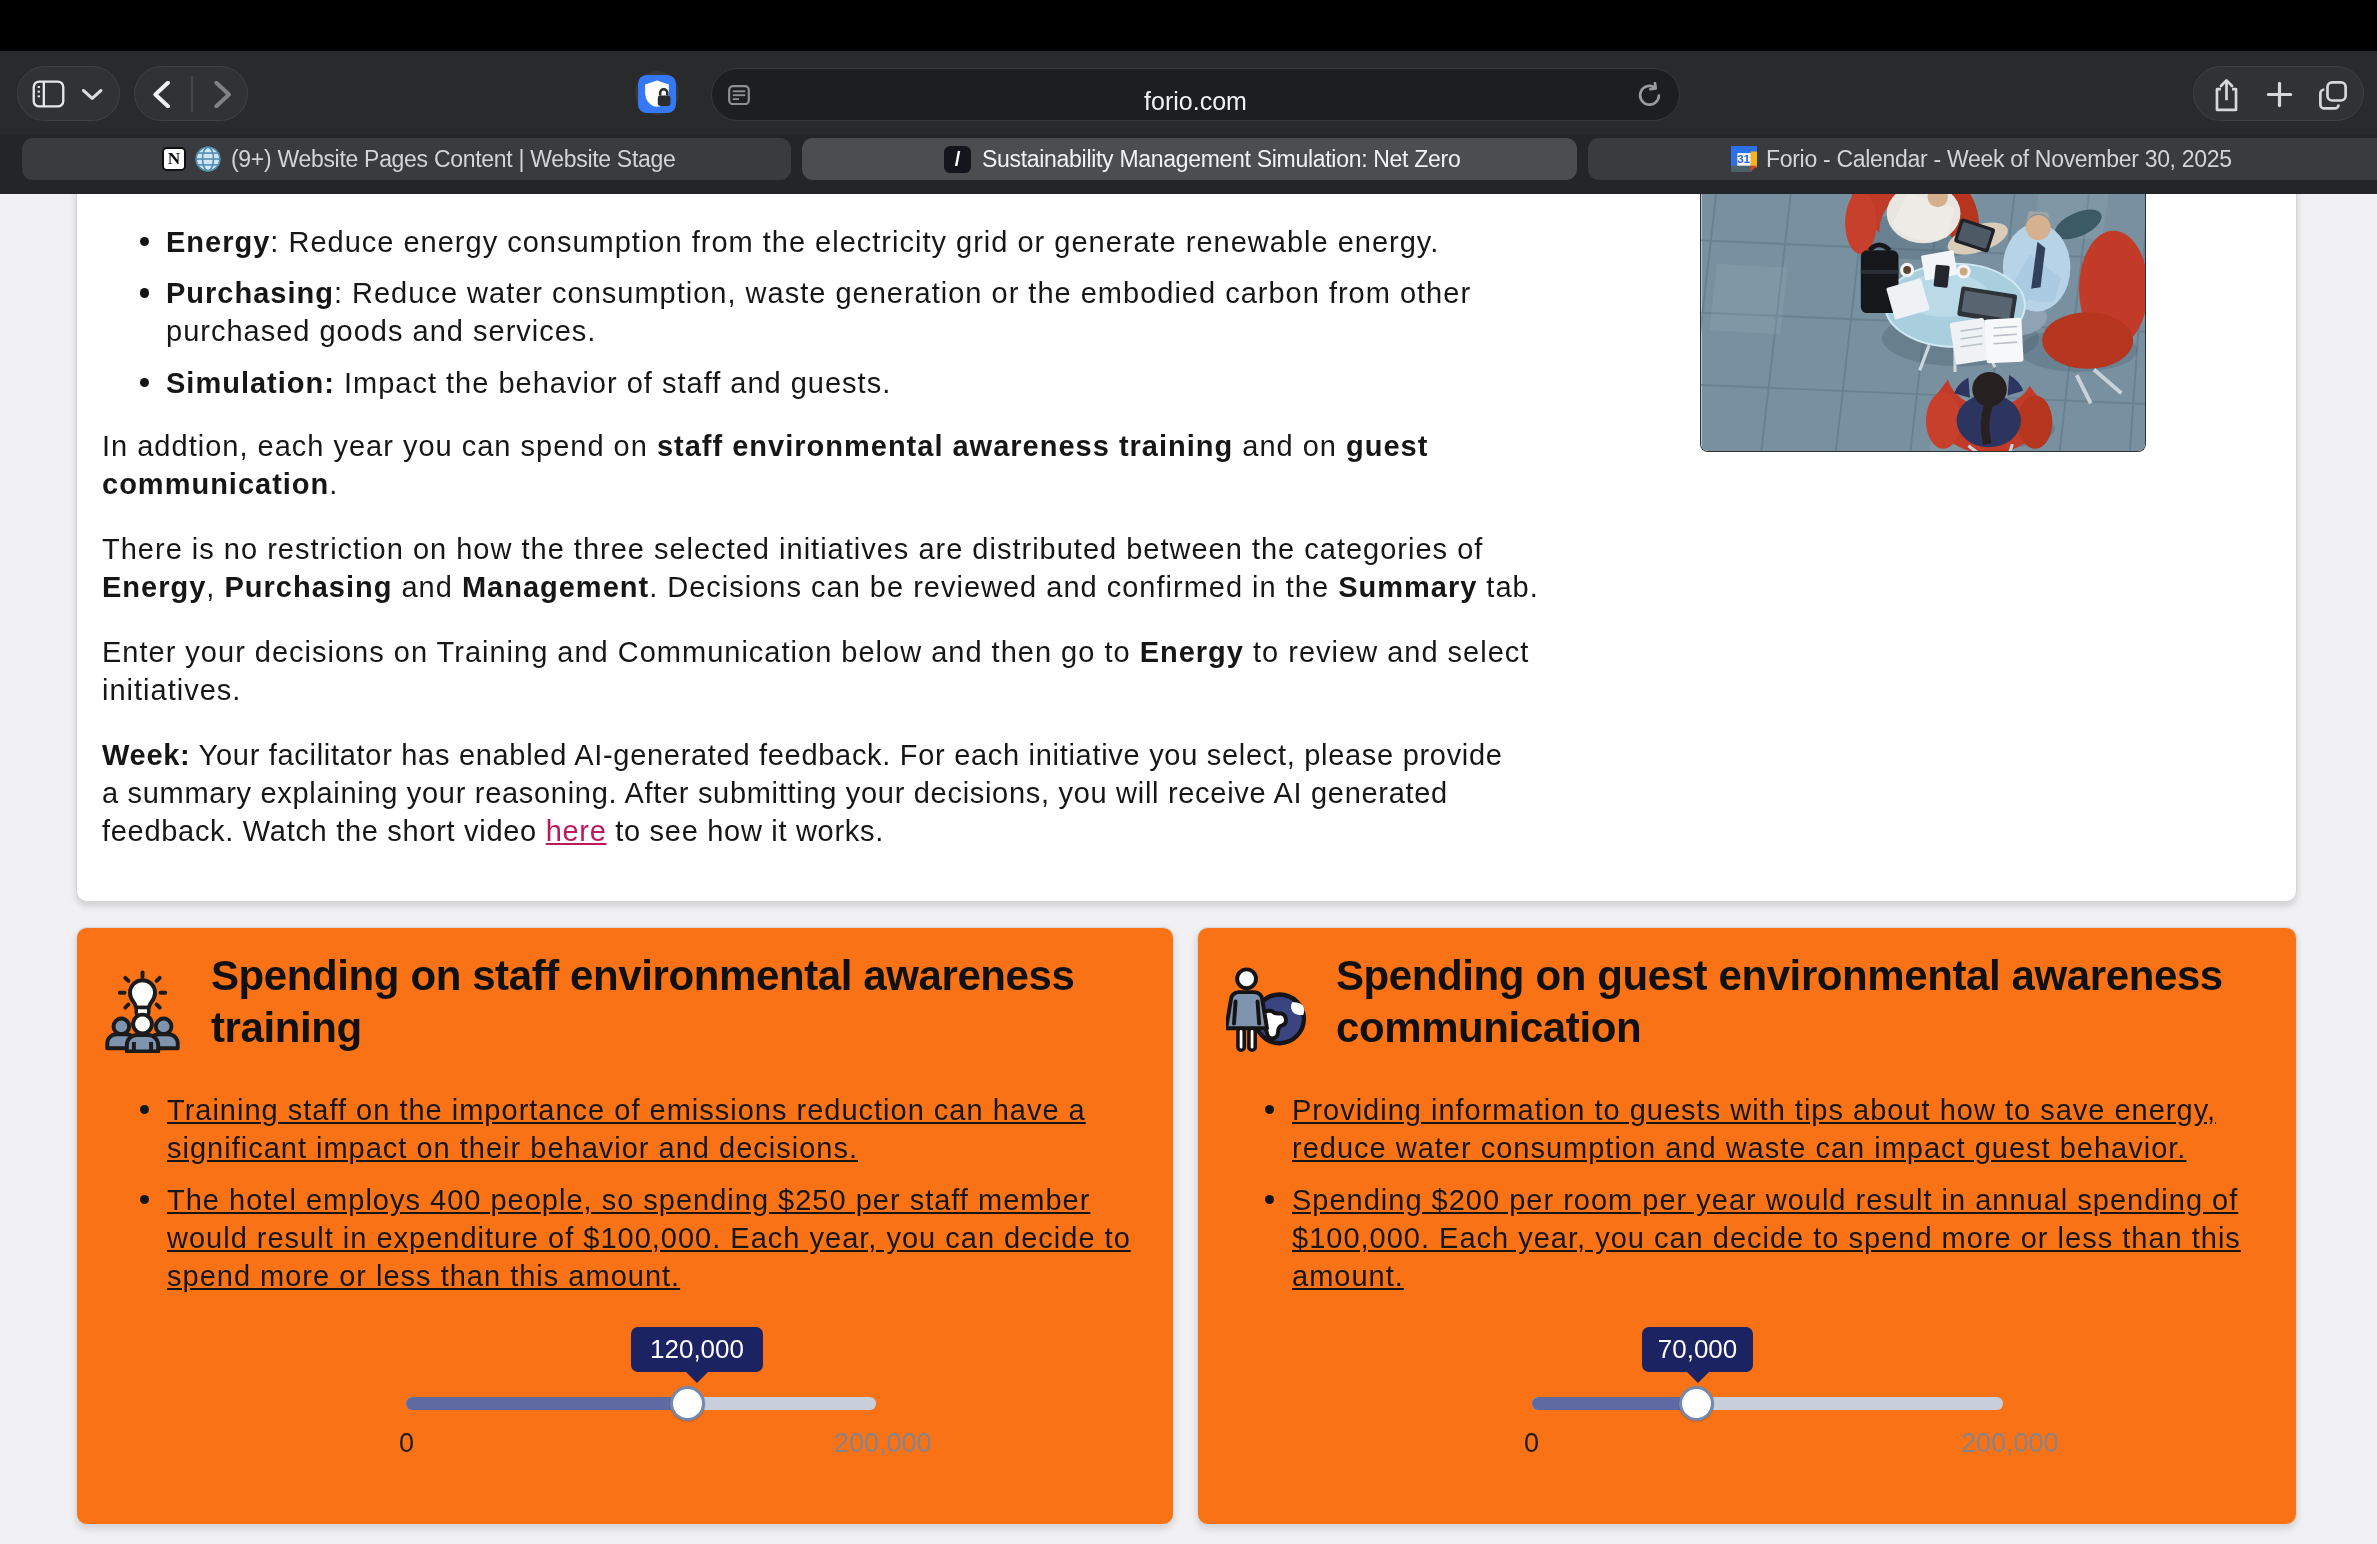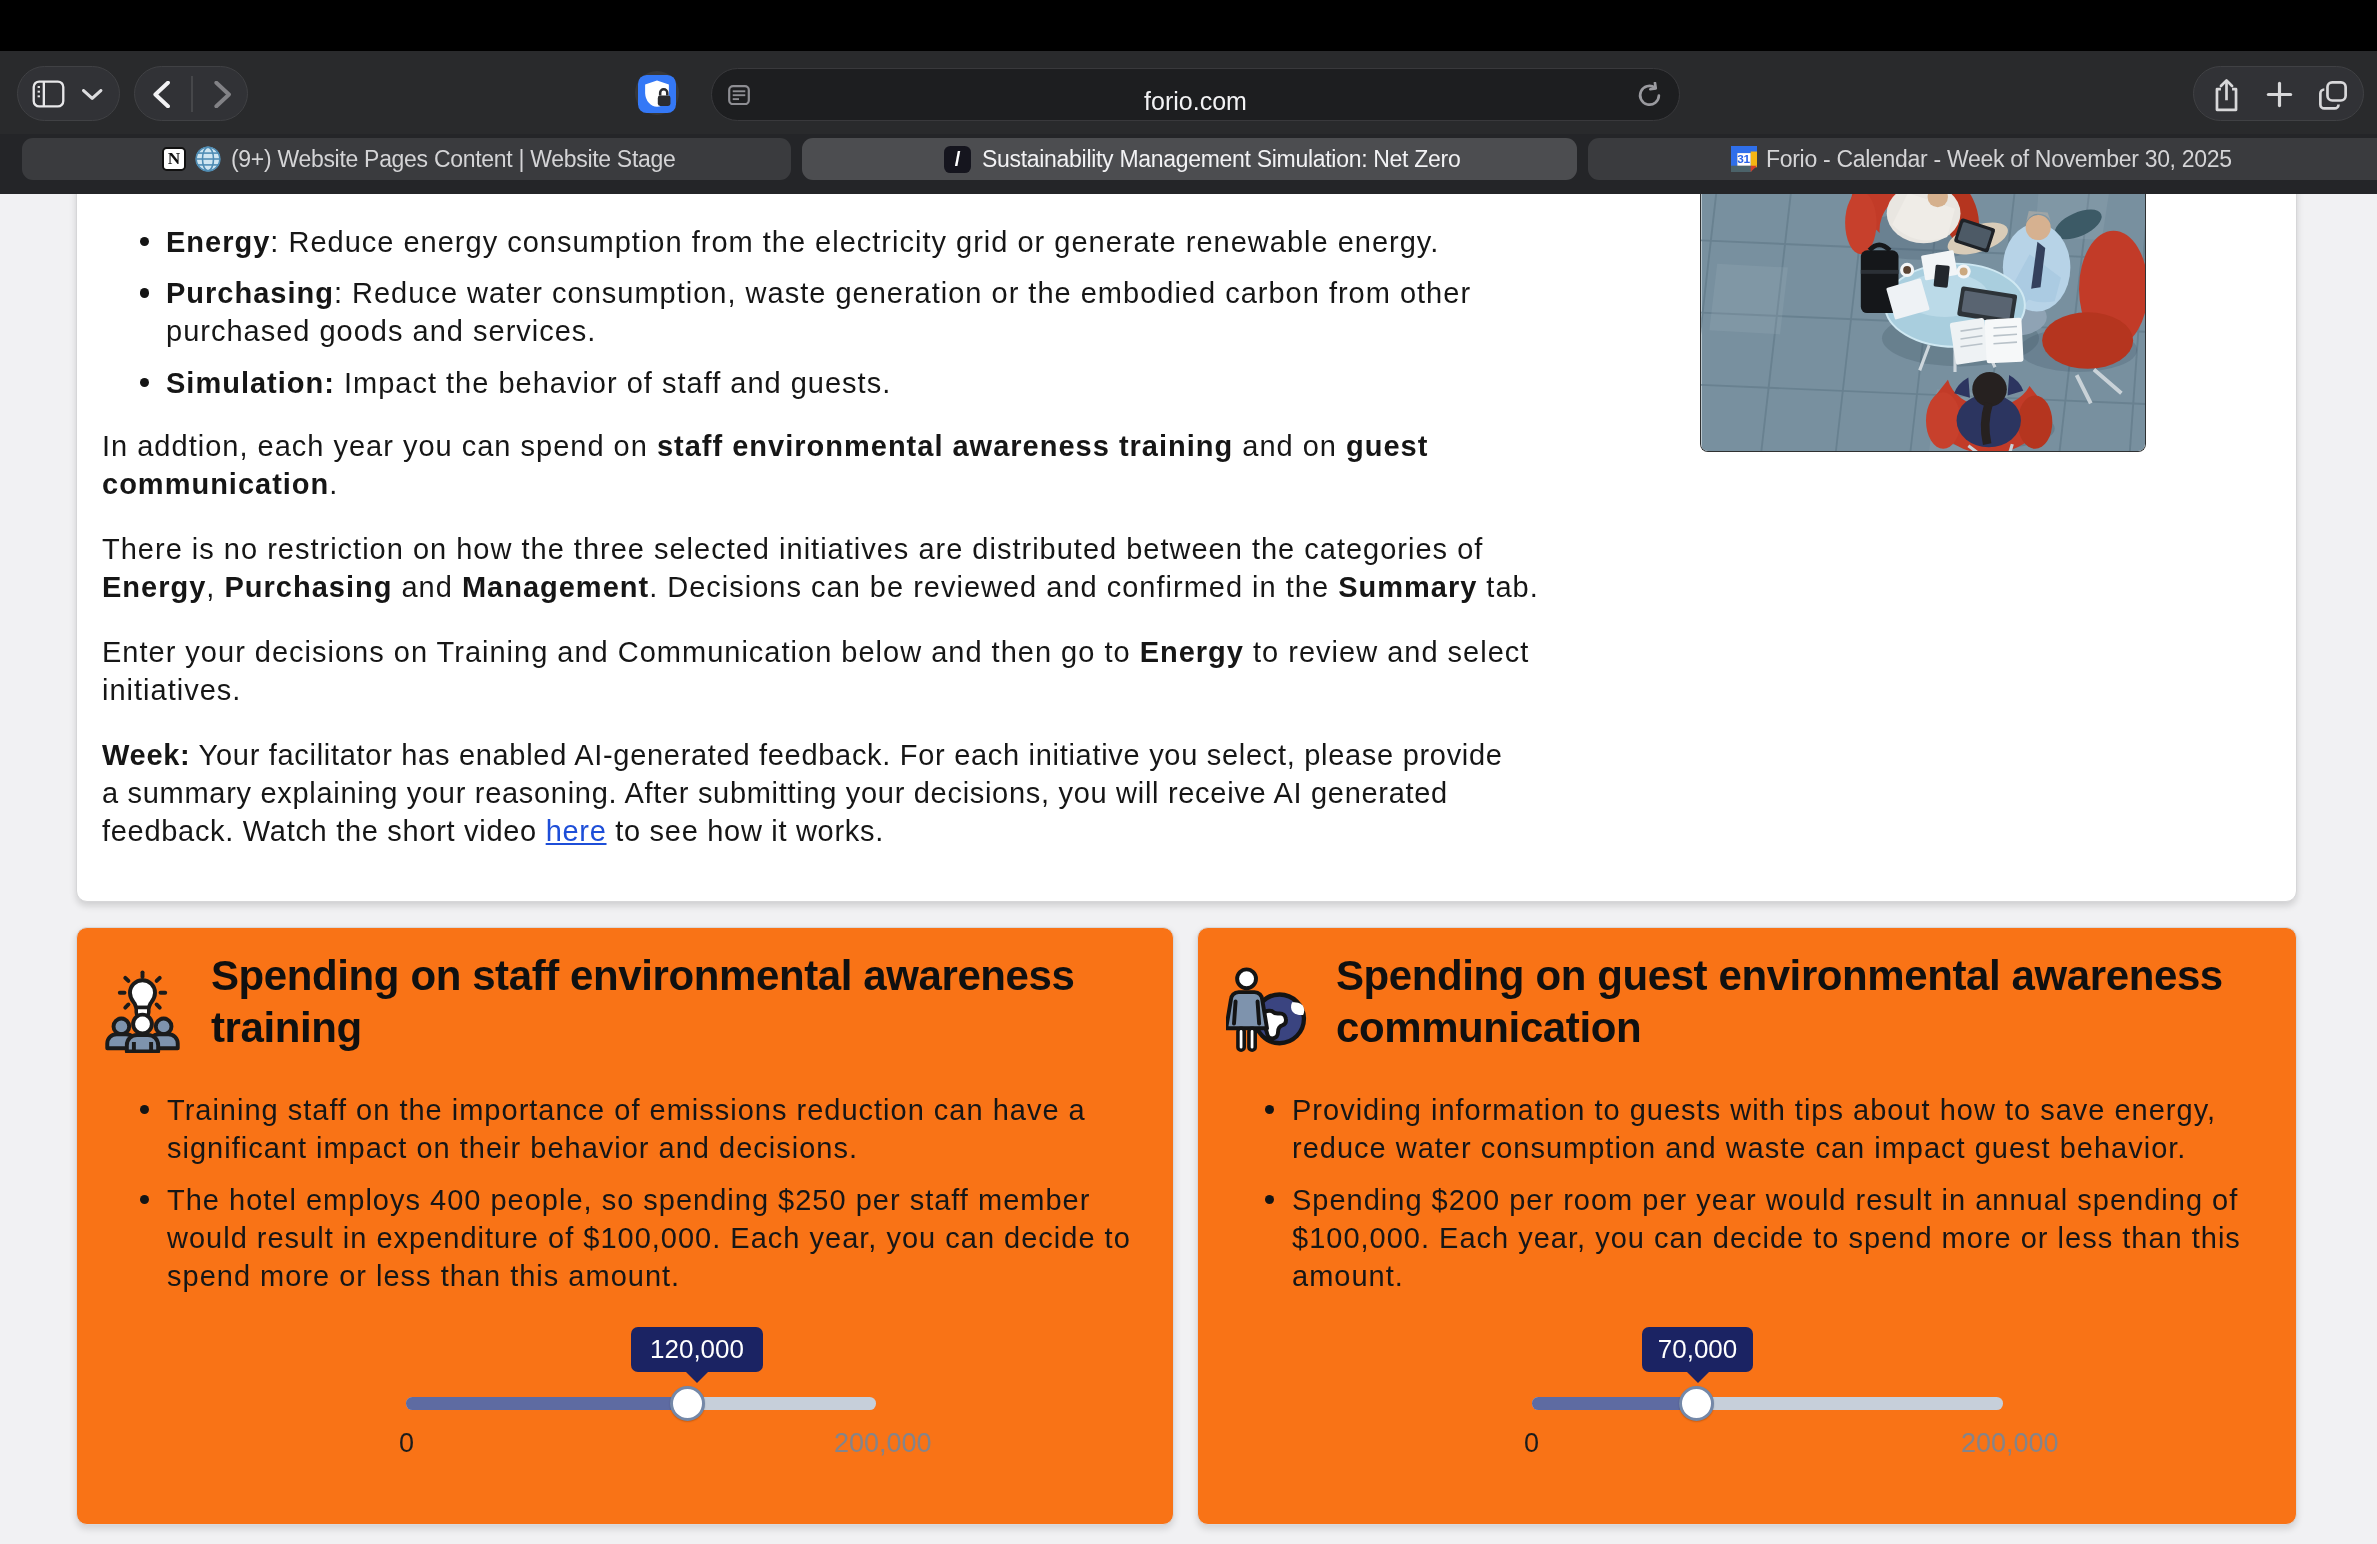--- a/index.html
+++ b/index.html
@@ -13,32 +13,32 @@
     box-shadow:0 3.9px 7px rgba(0,0,0,0.14); }
   #toptext { position:absolute; left:102px; top:223px; width:1926px;
     font-size:29px; line-height:38px; color:#161616; letter-spacing:1px; }
   #toptext b { font-weight:700; }
   #toptext ul { list-style:none; padding-left:64px; margin:0 0 25px 0; }
   #toptext li { position:relative; }
   #toptext li + li { margin-top:13.4px; }
   #toptext li::before { content:''; position:absolute; left:-26px; top:14px;
     width:9.4px; height:9.4px; border-radius:50%; background:#141414; }
   #toptext p { margin:0 0 27px 0; }
-  #toptext a { color:#1d4ed8; text-decoration:underline; }
+  #toptext a { color:#be185d; text-decoration:underline; }
 
   .card { position:absolute; top:927px; height:598px; background:#f97316;
     border:0.8px solid #d9d9db; border-radius:11px; box-shadow:0 3.9px 7px rgba(0,0,0,0.13); }
   #card1 { left:76px;  width:1098px; }
   #card2 { left:1197px; width:1100px; }
   .cardtitle { position:absolute; top:22px; font-size:42px; line-height:52px;
     font-weight:700; color:#101010; letter-spacing:-0.4px; }
   #card1 .cardtitle { left:134px; }
   #card2 .cardtitle { left:138px; }
   .cardlist { position:absolute; top:163px; list-style:none; font-size:29px;
-    line-height:38px; color:#161616; letter-spacing:1px; }
+    line-height:38px; color:#161616; letter-spacing:1px;text-decoration:underline; }
   #card1 .cardlist { left:90px; }
   #card2 .cardlist { left:94px; }
   .cardlist li { position:relative; }
   .cardlist li + li { margin-top:14px; }
   .cardlist li::before { content:''; position:absolute; left:-27px; top:14px;
     width:9.4px; height:9.4px; border-radius:50%; background:#141414; }
 
   
   .track  { position:absolute; top:1397px; height:12.6px; border-radius:6.3px; background:#c6cfda; }
   .trackfill { position:absolute; top:1397px; height:12.6px; border-radius:6.3px; background:#5e6ba2; }

